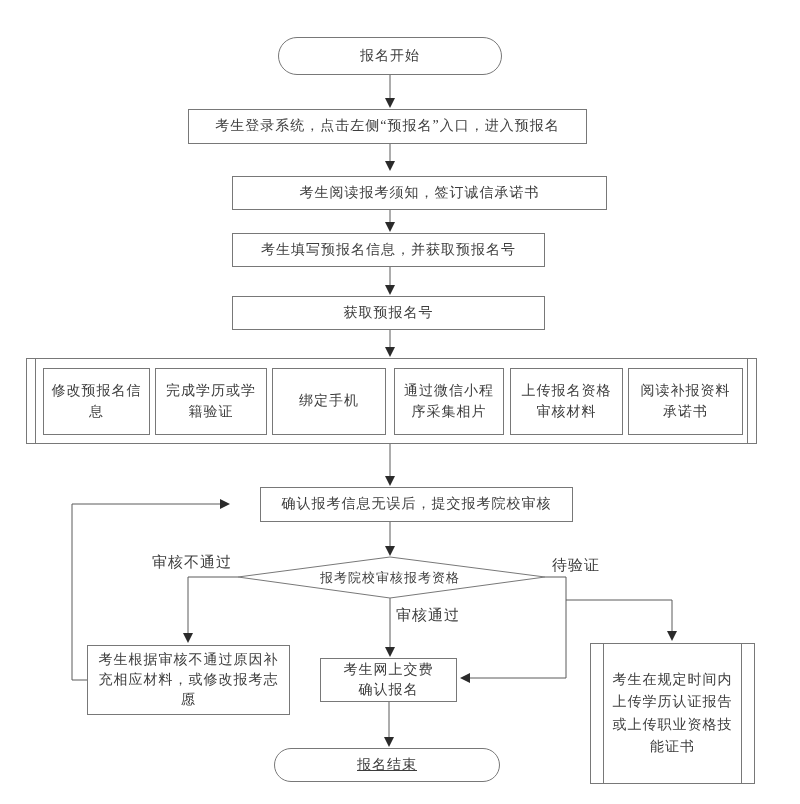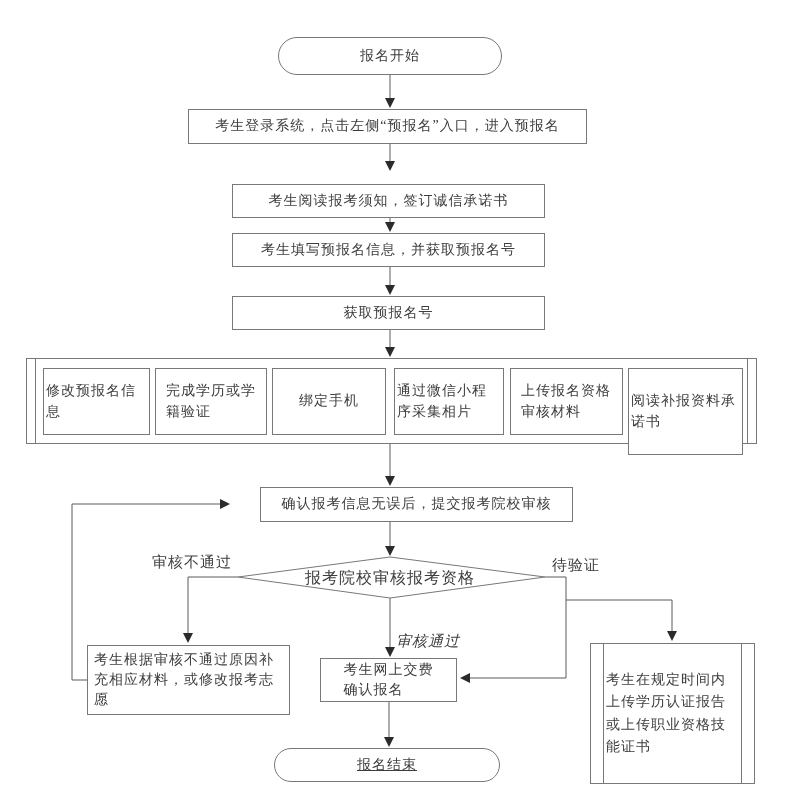--- a/index.html
+++ b/index.html
@@ -7,21 +7,21 @@
     position:relative;width:800px;height:804px;background:#ffffff;
     font-family:"Liberation Serif","DejaVu Serif",serif;
     color:#3d3d3d;overflow:hidden;
   }
   #connector-layer{position:absolute;left:0;top:0;width:800px;height:804px;}
   .edge{stroke:#5a5a5a;stroke-width:1;fill:none;}
   .arrowhead{fill:#2b2b2b;stroke:none;}
   .shape{fill:#ffffff;stroke:#787878;stroke-width:1;}
   .node{
     position:absolute;display:flex;align-items:center;justify-content:center;
-    text-align:left;font-size:14px;letter-spacing:1px;line-height:1.45;
+    text-align:center;font-size:14px;letter-spacing:1px;line-height:1.45;
     box-sizing:border-box;
   }
   .rect{border:1px solid #787878;background:#ffffff;}
   .terminator{border:1px solid #787878;background:#ffffff;}
   .plain{border:none;background:transparent;}
   .pre{white-space:pre-line;}
   .container-frame{
     position:absolute;border:1px solid #787878;background:#ffffff;box-sizing:border-box;
   }
   .inner-bar{position:absolute;top:0;bottom:0;width:1px;background:#787878;}
@@ -72,44 +72,44 @@
     <path class="edge" d="M566,600 L672,600 L672,632"></path>
     <polygon class="arrowhead" points="667,631 677,631 672,641"></polygon>
 
     <polygon class="shape" points="390,557 545,577 390,598 238,577"></polygon>
   </svg>
 
   <div class="node terminator" style="left:278px;top:37px;width:224px;height:38px;border-radius:19px;">报名开始</div>
 
   <div class="node rect" style="left:188px;top:109px;width:399px;height:35px;">考生登录系统，点击左侧“预报名”入口，进入预报名</div>
 
-  <div class="node rect" style="left:232px;top:184px;width:313px;height:34px;font-family:Liberation Mono, monospace;">考生阅读报考须知，签订诚信承诺书</div>
+  <div class="node rect" style="left:232px;top:176px;width:375px;height:34px;font-family:Liberation Mono, monospace;">考生阅读报考须知，签订诚信承诺书</div>
 
   <div class="node rect" style="left:232px;top:233px;width:313px;height:34px;">考生填写预报名信息，并获取预报名号</div>
 
   <div class="node rect" style="left:232px;top:296px;width:313px;height:34px;">获取预报名号</div>
 
   <div class="container-frame" style="left:26px;top:358px;width:731px;height:86px;">
     <div class="inner-bar left"></div>
     <div class="inner-bar right"></div>
   </div>
   <div class="node rect" style="left:43px;top:368px;width:107px;height:67px;padding:2px;">修改预报名信息</div>
   <div class="node rect" style="left:155px;top:368px;width:112px;height:67px;padding:10px;">完成学历或学籍验证</div>
   <div class="node rect" style="left:272px;top:368px;width:114px;height:67px;padding:2px;">绑定手机</div>
   <div class="node rect" style="left:394px;top:368px;width:110px;height:67px;padding:2px;">通过微信小程序采集相片</div>
   <div class="node rect" style="left:510px;top:368px;width:113px;height:67px;padding:10px;">上传报名资格审核材料</div>
-  <div class="node rect" style="left:628px;top:368px;width:115px;height:87px;padding:2px;">阅读补报资料承诺书</div>
+  <div class="node rect" style="left:628px;top:368px;width:115px;height:67px;padding:10px;">阅读补报资料承诺书</div>
 
   <div class="node rect" style="left:232px;top:487px;width:313px;height:35px;margin-left:28px;">确认报考信息无误后，提交报考院校审核</div>
 
-  <div class="node plain" style="left:270px;top:567px;width:240px;height:22px;font-size:16px;">报考院校审核报考资格</div>
+  <div class="node plain" style="left:270px;top:567px;width:240px;height:22px;font-size:13px;">报考院校审核报考资格</div>
 
   <div class="edge-label" style="left:152px;top:553px;">审核不通过</div>
   <div class="edge-label" style="left:552px;top:556px;">待验证</div>
-  <div class="edge-label" style="left:396px;top:632px;font-style:italic;">审核通过</div>
+  <div class="edge-label" style="left:396px;top:606px;">审核通过</div>
 
   <div class="node rect" style="left:87px;top:645px;width:203px;height:70px;padding:14px 6px;">考生根据审核不通过原因补充相应材料，或修改报考志愿</div>
 
   <div class="node rect pre" style="left:320px;top:658px;width:137px;height:44px;">考生网上交费
 确认报名</div>
 
   <div class="container-frame" style="left:590px;top:643px;width:165px;height:141px;">
     <div class="inner-bar wide-left"></div>
     <div class="inner-bar wide-right"></div>
   </div>

